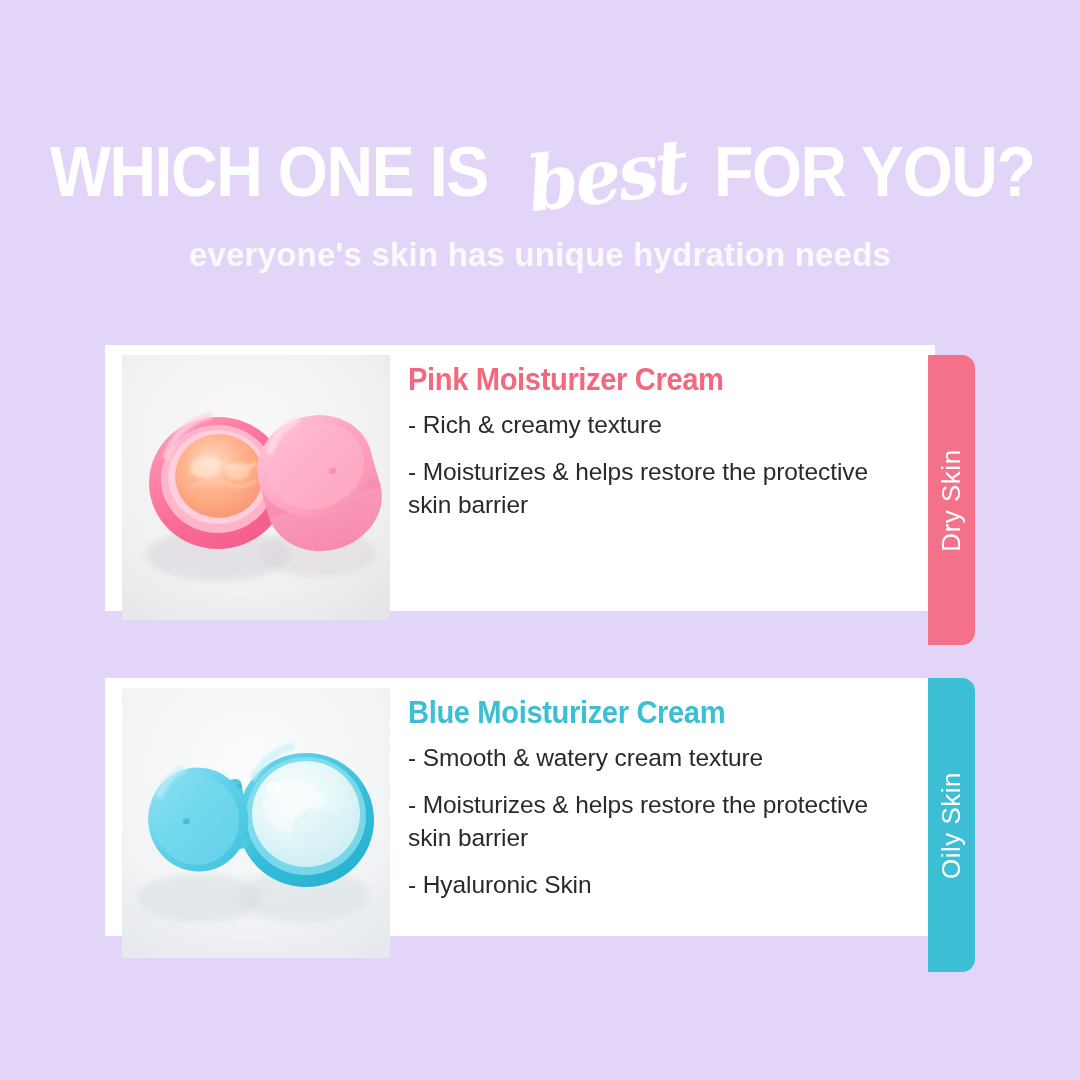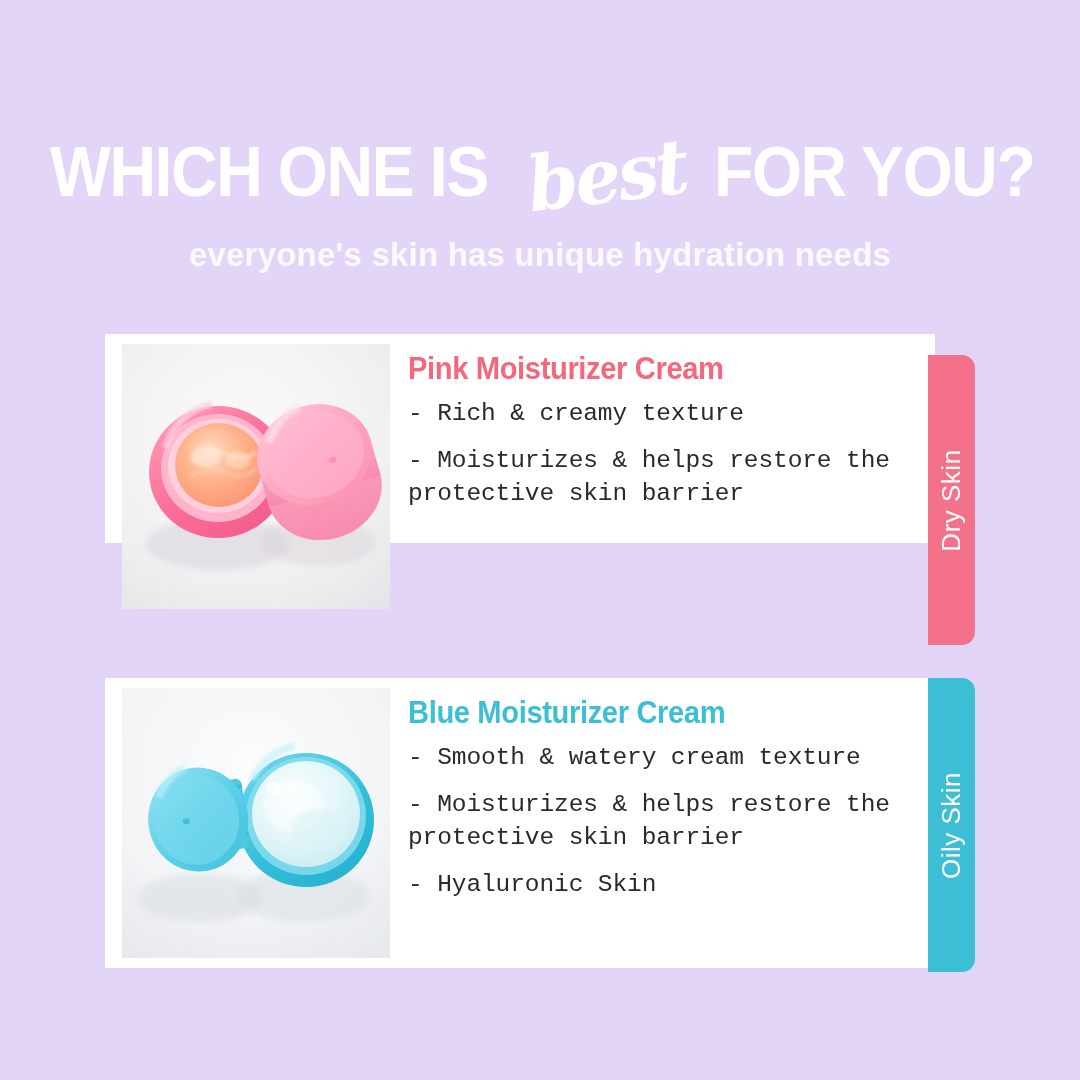--- a/index.html
+++ b/index.html
@@ -67,22 +67,22 @@
   
   .card {
     position: absolute;
     left: 105px;
     width: 830px;
     background: #FFFFFF;
     box-sizing: border-box;
     display: flex;
     align-items: flex-start;
   }
-  #card-pink { top: 334px;  height: 209px; }
-  #card-blue { top: 678px;  height: 290px; }
+  #card-pink { top: 345px;  height: 266px; }
+  #card-blue { top: 678px;  height: 258px; }
 
   .card-photo {
     width: 268px;
     flex: 0 0 268px;
     margin: 10px 0 10px 17px;
     border-radius: 2px;
     position: relative;
     overflow: hidden;
     background: #EFEFF1;
   }
@@ -106,21 +106,20 @@
   }
   #card-pink .card-title { color: #F4687E; }
   #card-blue .card-title { color: #3CBFD4; }
 
   .bullet {
     font-size: 24.5px;
     color: #2A2A2A;
     line-height: 1.32;
     margin: 0 0 15px 0;
     letter-spacing: -0.1px;
-    font-family: Liberation Mono, monospace;
   }
 
   
   .side-tab {
     position: absolute;
     width: 47px;
     left: 928px;
     border-radius: 0 13px 13px 0;
     display: flex;
     align-items: center;

